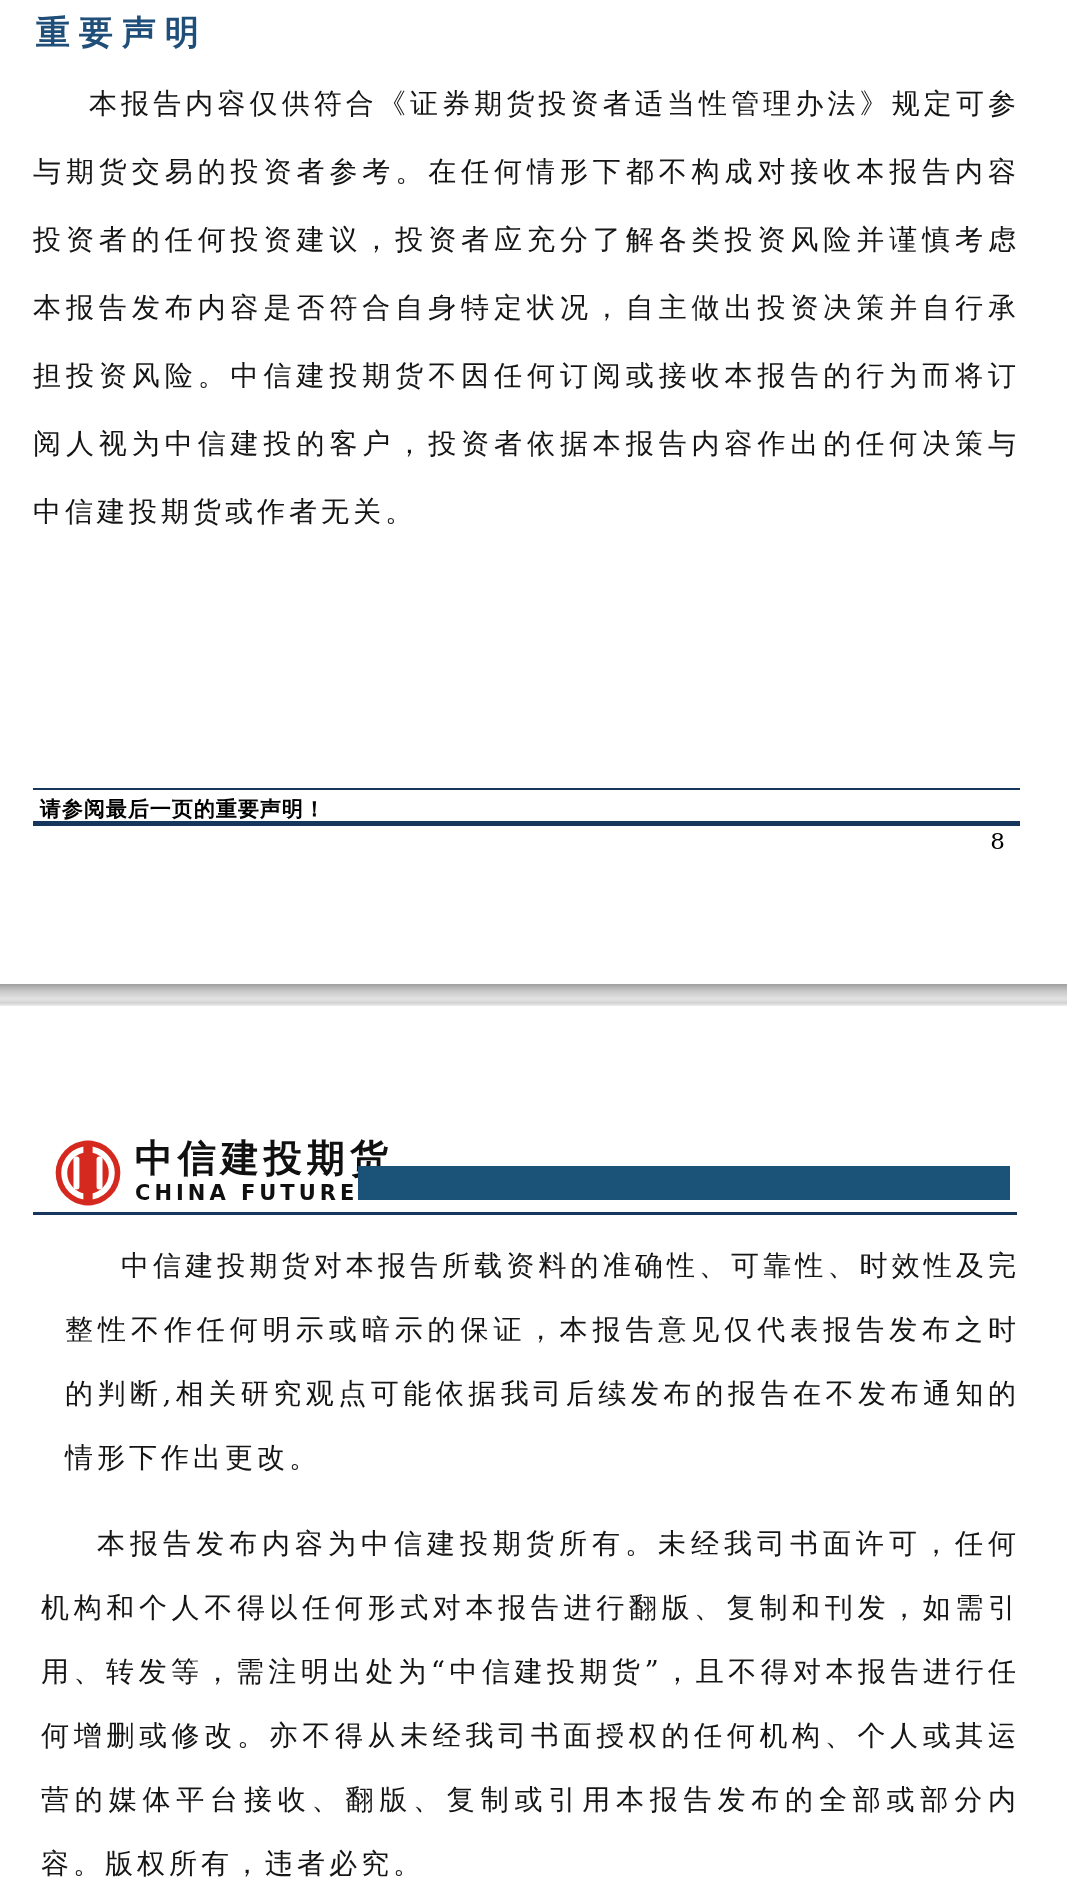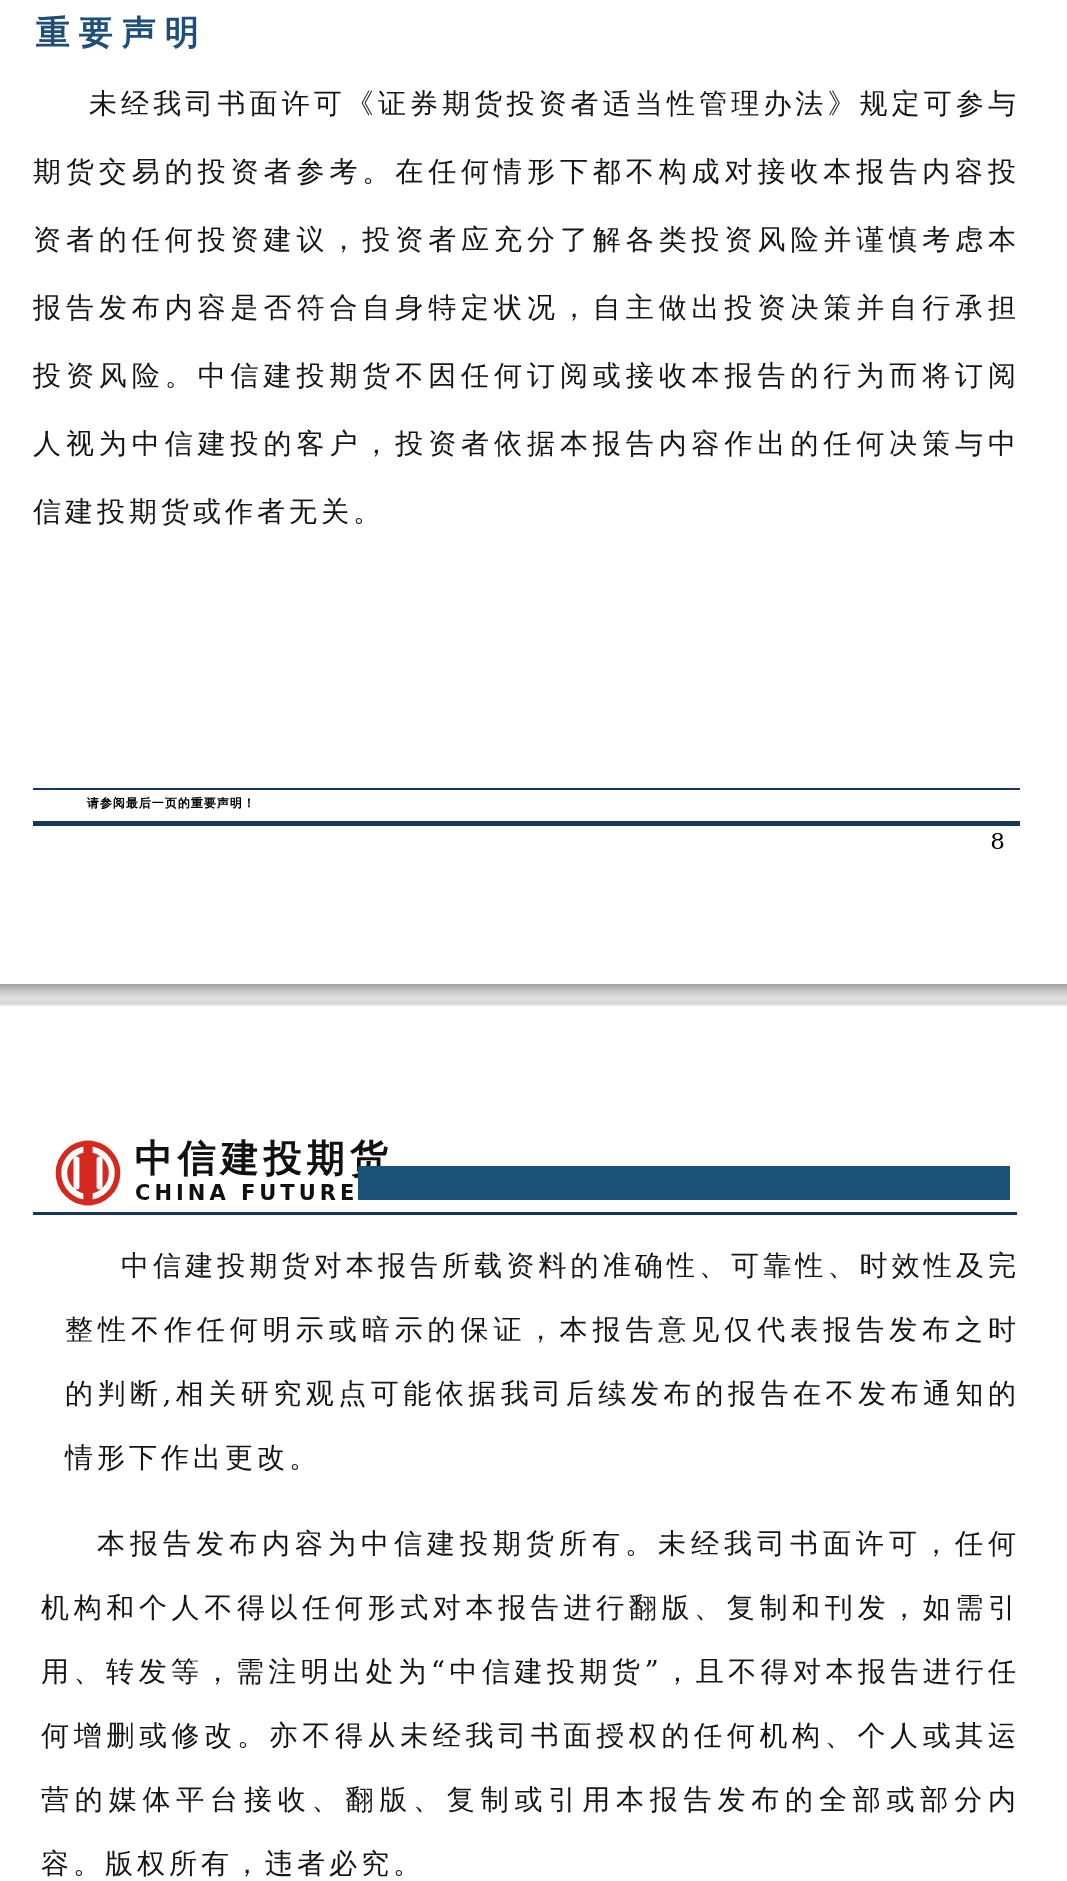--- a/index.html
+++ b/index.html
@@ -19,21 +19,21 @@
   .para {
     font-size:28px; line-height:68px; letter-spacing:4px;
     text-align:justify; text-indent:2em; color:#151515;
   }
   .body1 .para + .para { margin-top:22px; }
   .inset { padding-left:24px; }
   .rule-thin  { position:absolute; left:33px; top:788px; width:987px; height:2px; background:#17365D; }
   .footer-note{
     position:absolute; left:40px; top:795px;
     font-family:"DejaVu Sans","Liberation Sans",sans-serif;
-    font-size:12px; font-weight:bold; color:#000; letter-spacing:1px;margin-left:47px;
+    font-size:21px; font-weight:bold; color:#000; letter-spacing:1px;
   }
   .rule-thick { position:absolute; left:33px; top:821px; width:987px; height:5px; background:#17365D; }
   .page-num   { position:absolute; right:62px; top:828px; font-size:23px; color:#000; }
   
   .page-gap {
     position:absolute; top:984px; left:0; width:1067px; height:22px;
     background:linear-gradient(180deg,#9f9f9f 0%,#c6c6c6 30%,#e3e3e3 68%,#d2d2d2 86%,#efefef 100%);
   }
   
   .page2 { position:absolute; top:1006px; left:0; width:1067px; height:746px; background:#fff; }
@@ -54,21 +54,21 @@
 </style>
 </head>
 <body>
 
 <div class="canvas">
 
   <section class="page1">
     <h1 class="doc-title">重要声明</h1>
 
     <div class="body1">
-      <p class="para">未经我司书面许可《证券期货投资者适当性管理办法》规定可参与期货交易的投资者参考。在任何情形下都不构成对接收本报告内容投资者的任何投资建议，投资者应充分了解各类投资风险并谨慎考虑本报告发布内容是否符合自身特定状况，自主做出投资决策并自行承担投资风险。中信建投期货不因任何订阅或接收本报告的行为而将订阅人视为中信建投的客户，投资者依据本报告内容作出的任何决策与中信建投期货或作者无关。</p>
+      <p class="para">本报告内容仅供符合《证券期货投资者适当性管理办法》规定可参与期货交易的投资者参考。在任何情形下都不构成对接收本报告内容投资者的任何投资建议，投资者应充分了解各类投资风险并谨慎考虑本报告发布内容是否符合自身特定状况，自主做出投资决策并自行承担投资风险。中信建投期货不因任何订阅或接收本报告的行为而将订阅人视为中信建投的客户，投资者依据本报告内容作出的任何决策与中信建投期货或作者无关。</p>
     </div>
 
     <div class="rule-thin"></div>
     <div class="footer-note">请参阅最后一页的重要声明！</div>
     <div class="rule-thick"></div>
     <div class="page-num">8</div>
   </section>
 
   <div class="page-gap"></div>
 

